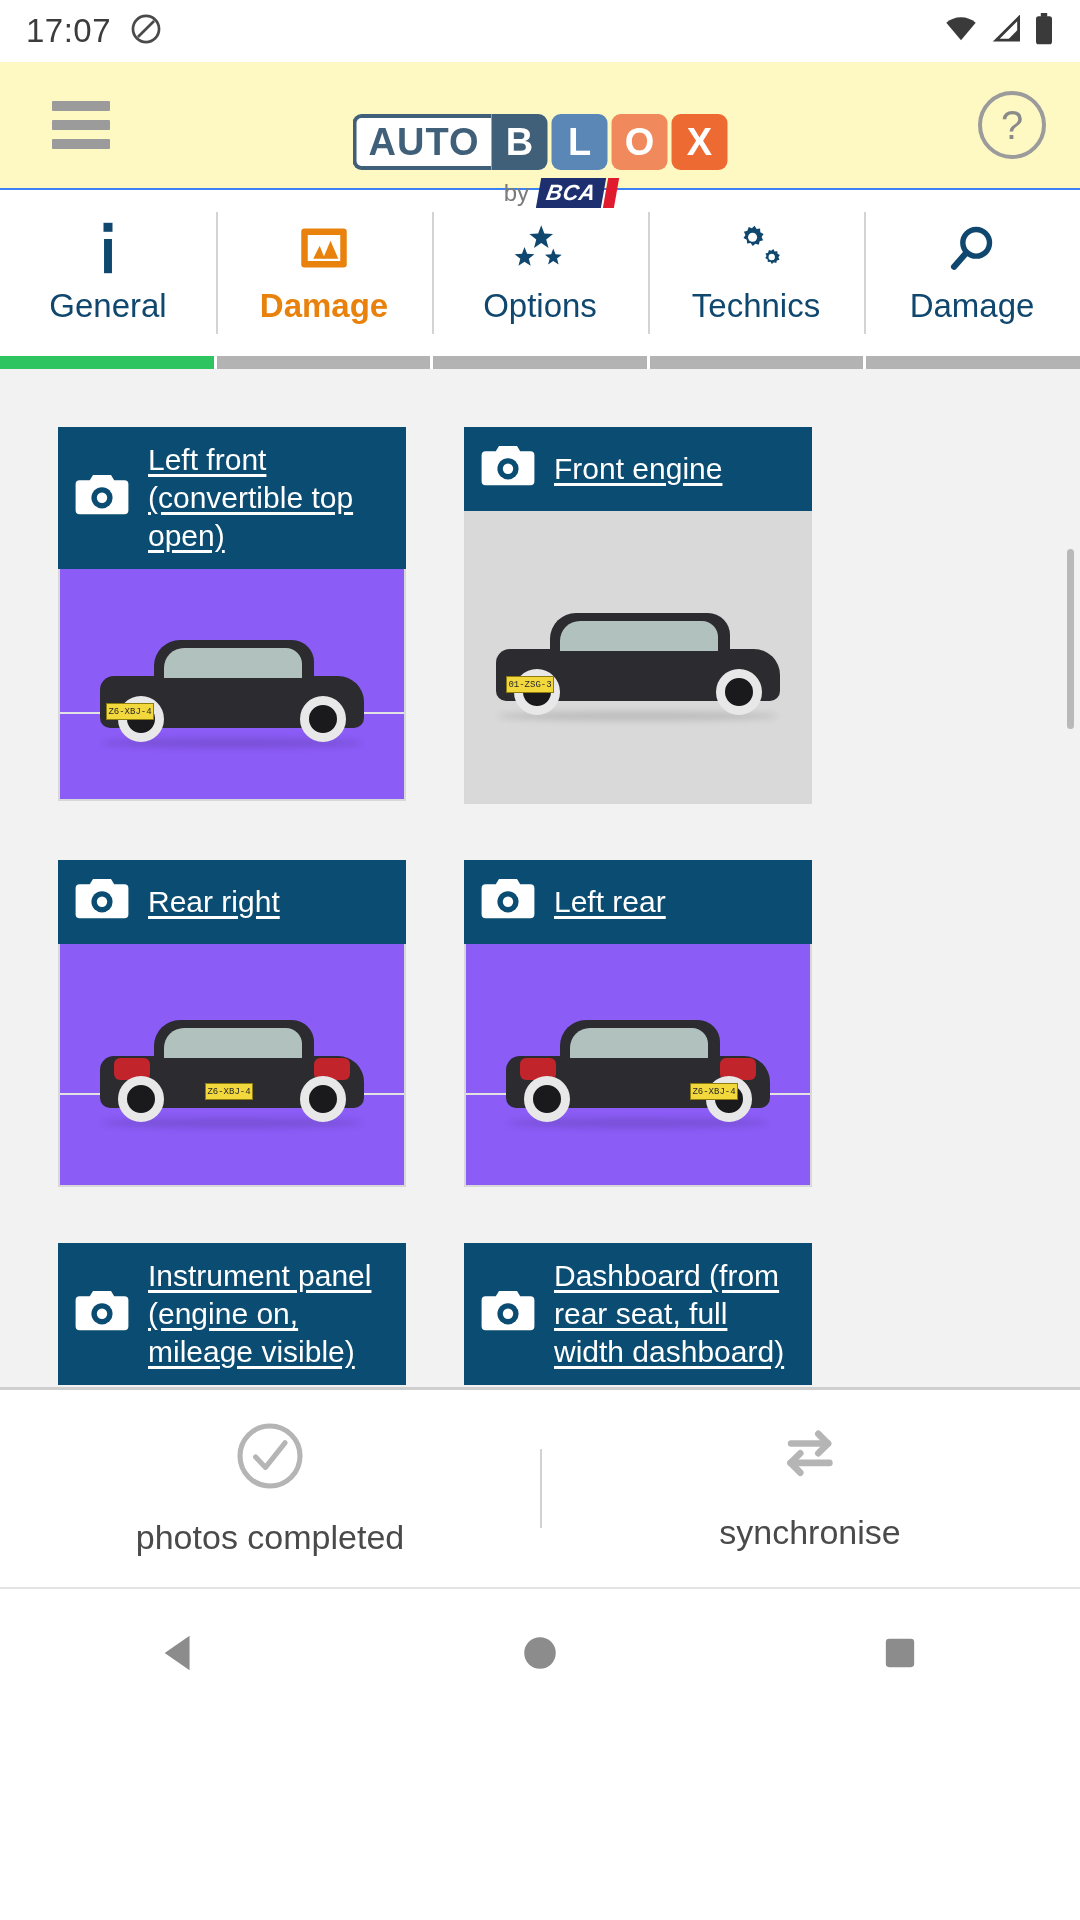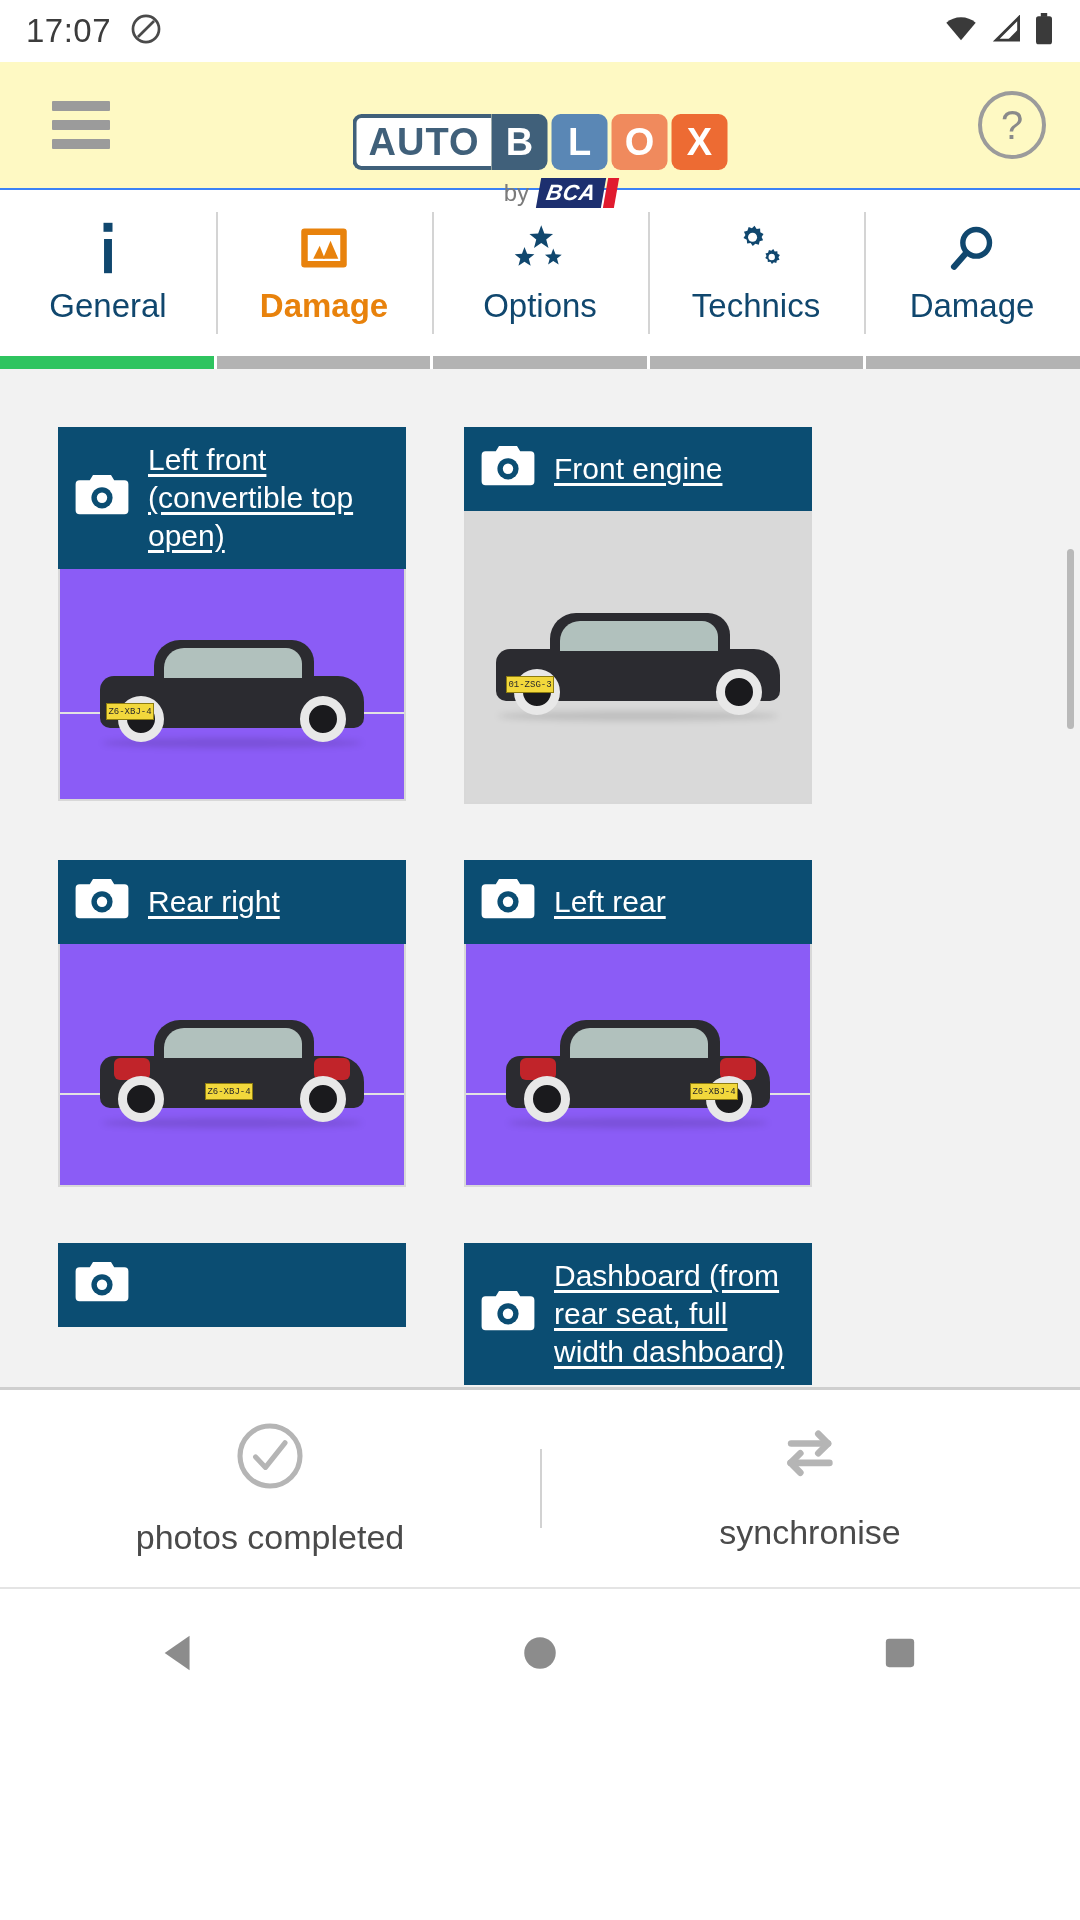--- a/index.html
+++ b/index.html
@@ -353,20 +353,21 @@
 
     <div class="card">
       <div class="card-head">
         <span class="cam">
           <svg width="56" height="46" viewBox="0 0 28 23">
               <path d="M9.5 1 h9 l1.6 2.6 h5.1 a2 2 0 0 1 2 2 v13 a2 2 0 0 1 -2 2 h-22.4 a2 2 0 0 1 -2 -2 v-13 a2 2 0 0 1 2 -2 h5.1z" fill="#ffffff"></path>
               <circle cx="14" cy="12.4" r="5.3" fill="#0b4d72"></circle>
               <circle cx="14" cy="12.4" r="2.6" fill="#ffffff"></circle>
             </svg>
         </span>
+        <span class="card-title">Instrument panel (engine on, mileage visible)</span>
       </div>
     </div>
 
     <div class="card">
       <div class="card-head">
         <span class="cam">
           <svg width="56" height="46" viewBox="0 0 28 23">
               <path d="M9.5 1 h9 l1.6 2.6 h5.1 a2 2 0 0 1 2 2 v13 a2 2 0 0 1 -2 2 h-22.4 a2 2 0 0 1 -2 -2 v-13 a2 2 0 0 1 2 -2 h5.1z" fill="#ffffff"></path>
               <circle cx="14" cy="12.4" r="5.3" fill="#0b4d72"></circle>
               <circle cx="14" cy="12.4" r="2.6" fill="#ffffff"></circle>

